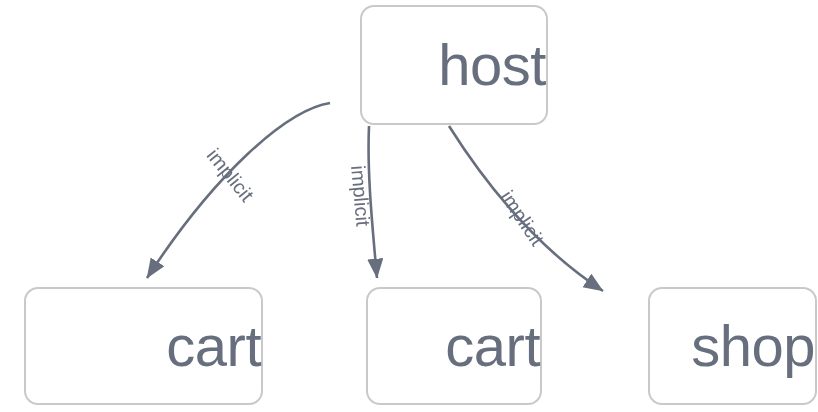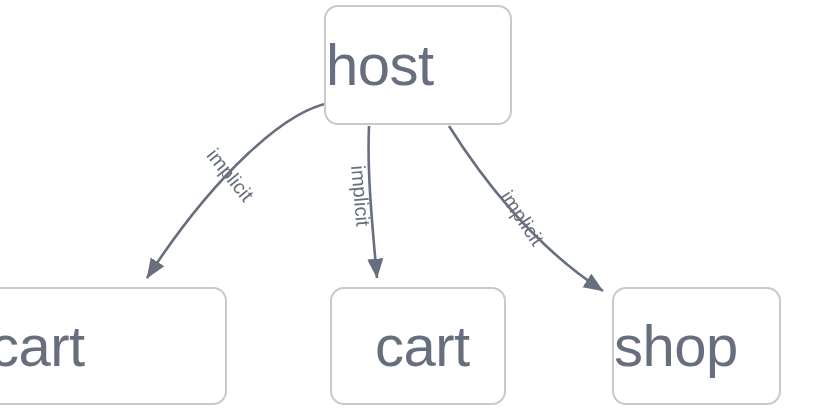--- a/index.html
+++ b/index.html
@@ -28,22 +28,23 @@
     height: 412px;
   }
   .node {
     position: absolute;
     box-sizing: border-box;
     background: #ffffff;
     border: 2px solid #c9c9c9;
     border-radius: 14px;
     display: flex;
     align-items: center;
-    justify-content: flex-start;
+    justify-content: flex-end;
     z-index: 2;
+    margin-left: 36px;
   }
   .node-label {
     font-family: "Liberation Sans", sans-serif;
     font-size: 58px;
     font-weight: 400;
     color: #676f7e;
     line-height: 1;
     letter-spacing: -0.5px;
     white-space: nowrap;
   }

